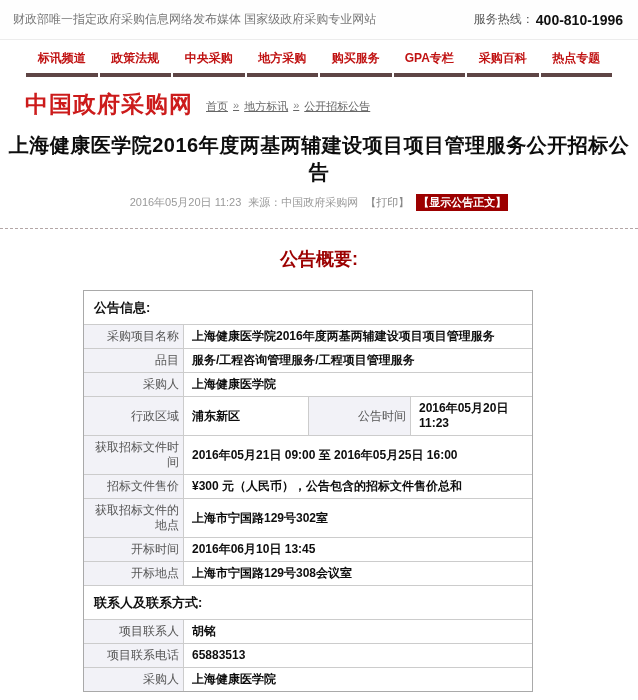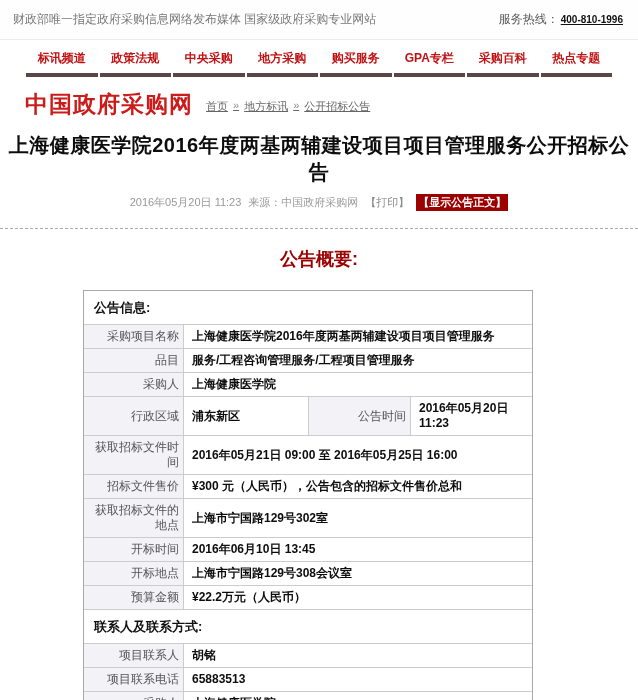--- a/index.html
+++ b/index.html
@@ -9,21 +9,21 @@
     font-family: "Liberation Sans", "DejaVu Sans", sans-serif;
     color: #222;
   }
   
   .topbar {
     height: 40px; display: flex; justify-content: space-between; align-items: center;
     padding: 0 15px 0 13px; border-bottom: 1px solid #ececec; background: #fefefe;
   }
   .topbar-slogan { font-size: 12px; color: #777; }
   .hotline { font-size: 12px; color: #555; display: flex; align-items: center; gap: 2px; }
-  .hotline-number { font-size: 10px; font-weight: bold; color: #111; text-decoration: underline; }
+  .hotline-number { font-size: 14px; font-weight: bold; color: #111; }
   
   .navbar { display: flex; margin: 0 26px; padding-top: 6px; }
   .nav-item {
     flex: 1; text-align: center; font-size: 12px; font-weight: bold;
     color: var(--nav-red, #c01212); padding: 4px 0 6px;
     border-bottom: 4px solid var(--nav-border, #5e4545);
     margin-right: 2px; cursor: pointer; white-space: nowrap;
   }
   .nav-item:last-child { margin-right: 0; }
   
@@ -157,24 +157,20 @@
       <div class="t-value">上海市宁国路129号302室</div>
     </div>
     <div class="t-row">
       <div class="t-label">开标时间</div>
       <div class="t-value">2016年06月10日 13:45</div>
     </div>
     <div class="t-row">
       <div class="t-label">开标地点</div>
       <div class="t-value">上海市宁国路129号308会议室</div>
     </div>
-    <div class="t-row">
-      <div class="t-label">预算金额</div>
-      <div class="t-value">¥22.2万元（人民币）</div>
-    </div>
     <div class="t-section">联系人及联系方式:</div>
     <div class="t-row">
       <div class="t-label">项目联系人</div>
       <div class="t-value">胡铭</div>
     </div>
     <div class="t-row">
       <div class="t-label">项目联系电话</div>
       <div class="t-value">65883513</div>
     </div>
     <div class="t-row">

